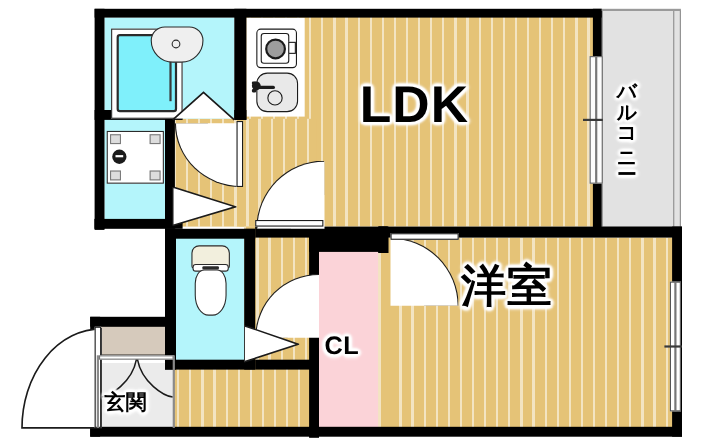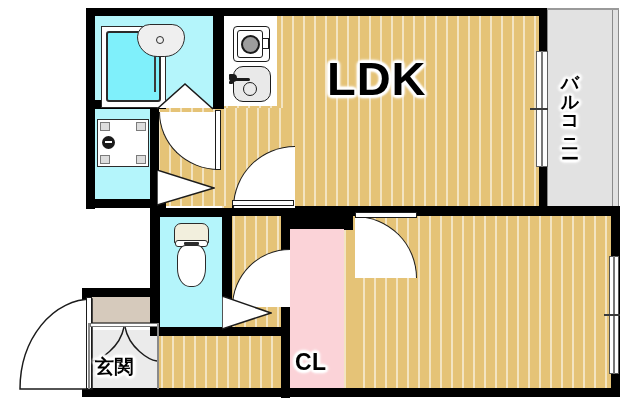--- a/index.html
+++ b/index.html
@@ -59,21 +59,21 @@
     text-shadow:
       2px 0 2px #fff,-2px 0 2px #fff,0 2px 2px #fff,0 -2px 2px #fff,
       2px 2px 2px #fff,-2px 2px 2px #fff,2px -2px 2px #fff,-2px -2px 2px #fff,
       3px 0 3px #fff,-3px 0 3px #fff,0 3px 3px #fff,0 -3px 3px #fff;
     white-space:nowrap;line-height:1;
   }
   .lbl-ldk{font-size:47px;}
   .lbl-ldk2{font-size:40px;}
   .lbl-room{font-size:41px;}
   .lbl-room2{font-size:37px;}
-  .lbl-cl{font-size:23px;margin-top:48px;}
+  .lbl-cl{font-size:23px;}
   .lbl-genkan{font-size:19px;}
   .lbl-balcony{
     font-size:18px;writing-mode:vertical-rl;text-orientation:upright;
     letter-spacing:1px;
   }
 </style>
 </head>
 <body>
 
 <div id="stage">
@@ -227,22 +227,23 @@
   <div class="abs slide-door" style="left:536px;top:51px;width:12px;height:116px;"></div>
   <div class="abs" style="left:541px;top:51px;width:2px;height:116px;background:#777;"></div>
   <div class="abs" style="left:530px;top:108px;width:18px;height:2px;background:#3a3a3a;"></div>
 
   <div class="abs sash" style="left:609px;top:256px;width:10px;height:118px;"></div>
   <div class="abs" style="left:613px;top:256px;width:2px;height:118px;background:#777;"></div>
   <div class="abs" style="left:604px;top:314px;width:16px;height:2px;background:#3a3a3a;"></div>
 
   <div class="abs" style="left:547px;top:8px;width:72px;height:2px;background:#9a9a9a;"></div>
 
-  <div class="abs lbl lbl-ldk" style="left:327px;top:55px;">LDK</div>
-
+  <div class="abs lbl lbl-ldk" style="left:327px;top:71px;">LDK</div>
+
+  <div class="abs lbl lbl-room" style="left:419px;top:240px;">洋室</div>
 
   <div class="abs lbl lbl-cl" style="left:295px;top:303px;">CL</div>
 
   <div class="abs lbl lbl-genkan" style="left:95px;top:357px;">玄関</div>
 
   <div class="abs lbl lbl-balcony" style="left:561px;top:62px;">バルコニー</div>
 
 </div>
 
 </body></html>

